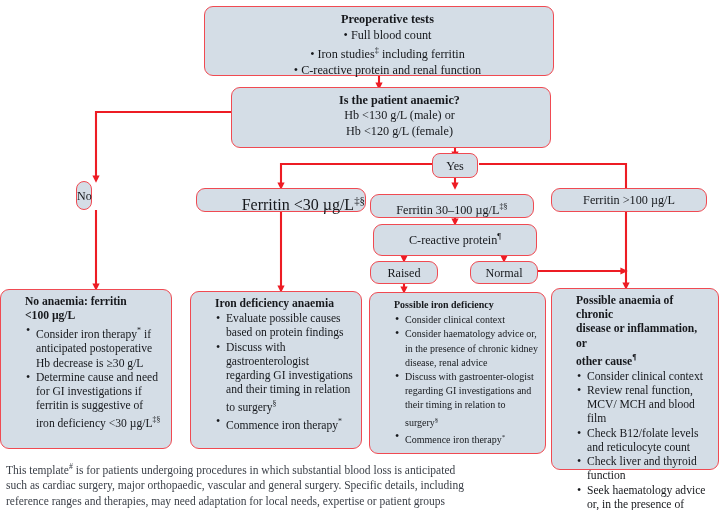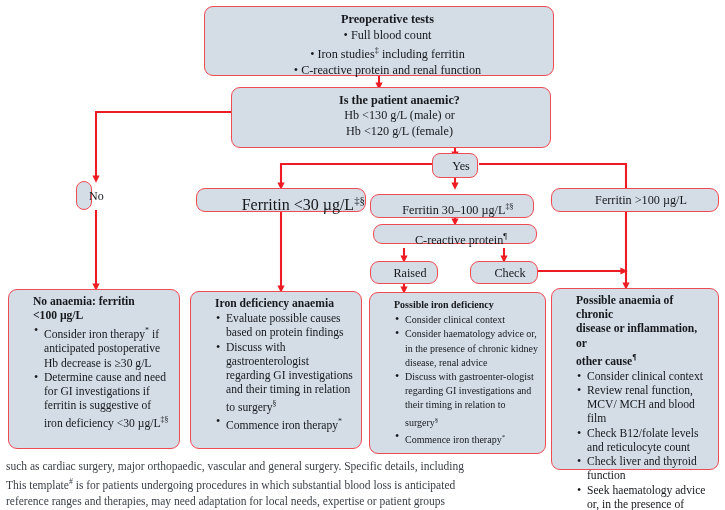--- a/index.html
+++ b/index.html
@@ -12,21 +12,20 @@
     overflow:hidden;
   }
   #flow{position:absolute;left:0;top:0;width:725px;height:510px;}
   .box{
     position:absolute;
     background:#d4dde6;
     border:1.6px solid #f04a52;
     border-radius:9px;
     box-sizing:border-box;
     color:#16181c;
-    padding-left:12px;
   }
   .box.small{border-radius:8px;text-align:center;}
   .box.pill{border-radius:9px;text-align:center;}
   .ttl{font-weight:bold;}
   .ctr{text-align:center;}
   .bx-pad{padding:5px 7px 5px 24px;}
   ul.blist{
     margin:1px 0 0 0;
     padding:0;
     list-style:none;
@@ -116,37 +115,37 @@
 </div>
 
 <div class="box pill" style="left:196px;top:188px;width:170px;height:24px;font-size:16px;line-height:23px;text-align:right;">
   <span>Ferritin &lt;30 µg/L<span class="fn">‡§</span></span>
 </div>
 
 <div class="box pill" style="left:370px;top:188px;width:164px;height:24px;font-size:12.2px;line-height:23px;margin-top:6px;">
   <span>Ferritin 30–100 µg/L<span class="fn">‡§</span></span>
 </div>
 
-<div class="box pill" style="left:551px;top:188px;width:168px;height:24px;font-size:12.2px;line-height:23px;">
+<div class="box pill" style="left:551px;top:188px;width:156px;height:24px;font-size:12.2px;line-height:23px;">
   <span>Ferritin &gt;100 µg/L</span>
 </div>
 
-<div class="box pill" style="left:373px;top:224px;width:164px;height:20px;font-size:12.2px;line-height:23px;">
+<div class="box pill" style="left:373px;top:224px;width:164px;height:32px;font-size:12.2px;line-height:23px;">
   <span>C-reactive protein<span class="fn">¶</span></span>
 </div>
 
 <div class="box pill" style="left:370px;top:261px;width:68px;height:23px;font-size:12.2px;line-height:22px;">
   <span>Raised</span>
 </div>
 
 <div class="box pill" style="left:470px;top:261px;width:68px;height:23px;font-size:12.2px;line-height:22px;">
-  <span>Check</span>
+  <span>Normal</span>
 </div>
 
-<div class="box bx-pad" style="left:8px;top:289px;width:172px;height:160px;font-size:11.6px;line-height:14.2px;">
+<div class="box bx-pad" style="left:0;top:289px;width:172px;height:160px;font-size:11.6px;line-height:14.2px;">
   <div class="ttl">No anaemia: ferritin</div>
   <div class="ttl">&lt;100 µg/L</div>
   <ul class="blist">
     <li>Consider iron therapy<span class="fn">*</span> if anticipated postoperative Hb decrease is ≥30 g/L</li>
     <li>Determine cause and need for GI investigations if ferritin is suggestive of iron deficiency &lt;30 µg/L<span class="fn">‡§</span></li>
   </ul>
 </div>
 
 <div class="box bx-pad" style="left:190px;top:291px;width:172px;height:158px;font-size:11.6px;line-height:14.2px;">
   <div class="ttl">Iron deficiency anaemia</div>
@@ -174,16 +173,16 @@
   <ul class="blist">
     <li>Consider clinical context</li>
     <li>Review renal function, MCV/ MCH and blood film</li>
     <li>Check B12/folate levels and reticulocyte count</li>
     <li>Check liver and thyroid function</li>
     <li>Seek haematology advice or, in the presence of chronic kidney disease, renal advice</li>
   </ul>
 </div>
 
 <div class="note" style="left:6px;top:459px;width:540px;font-size:11.5px;line-height:15.4px;">
+  <div>This template<span class="fn">#</span> is for patients undergoing procedures in which substantial blood loss is anticipated</div>
   <div>such as cardiac surgery, major orthopaedic, vascular and general surgery. Specific details, including</div>
-  <div>This template<span class="fn">#</span> is for patients undergoing procedures in which substantial blood loss is anticipated</div>
   <div>reference ranges and therapies, may need adaptation for local needs, expertise or patient groups</div>
 </div>
 
 </body></html>

